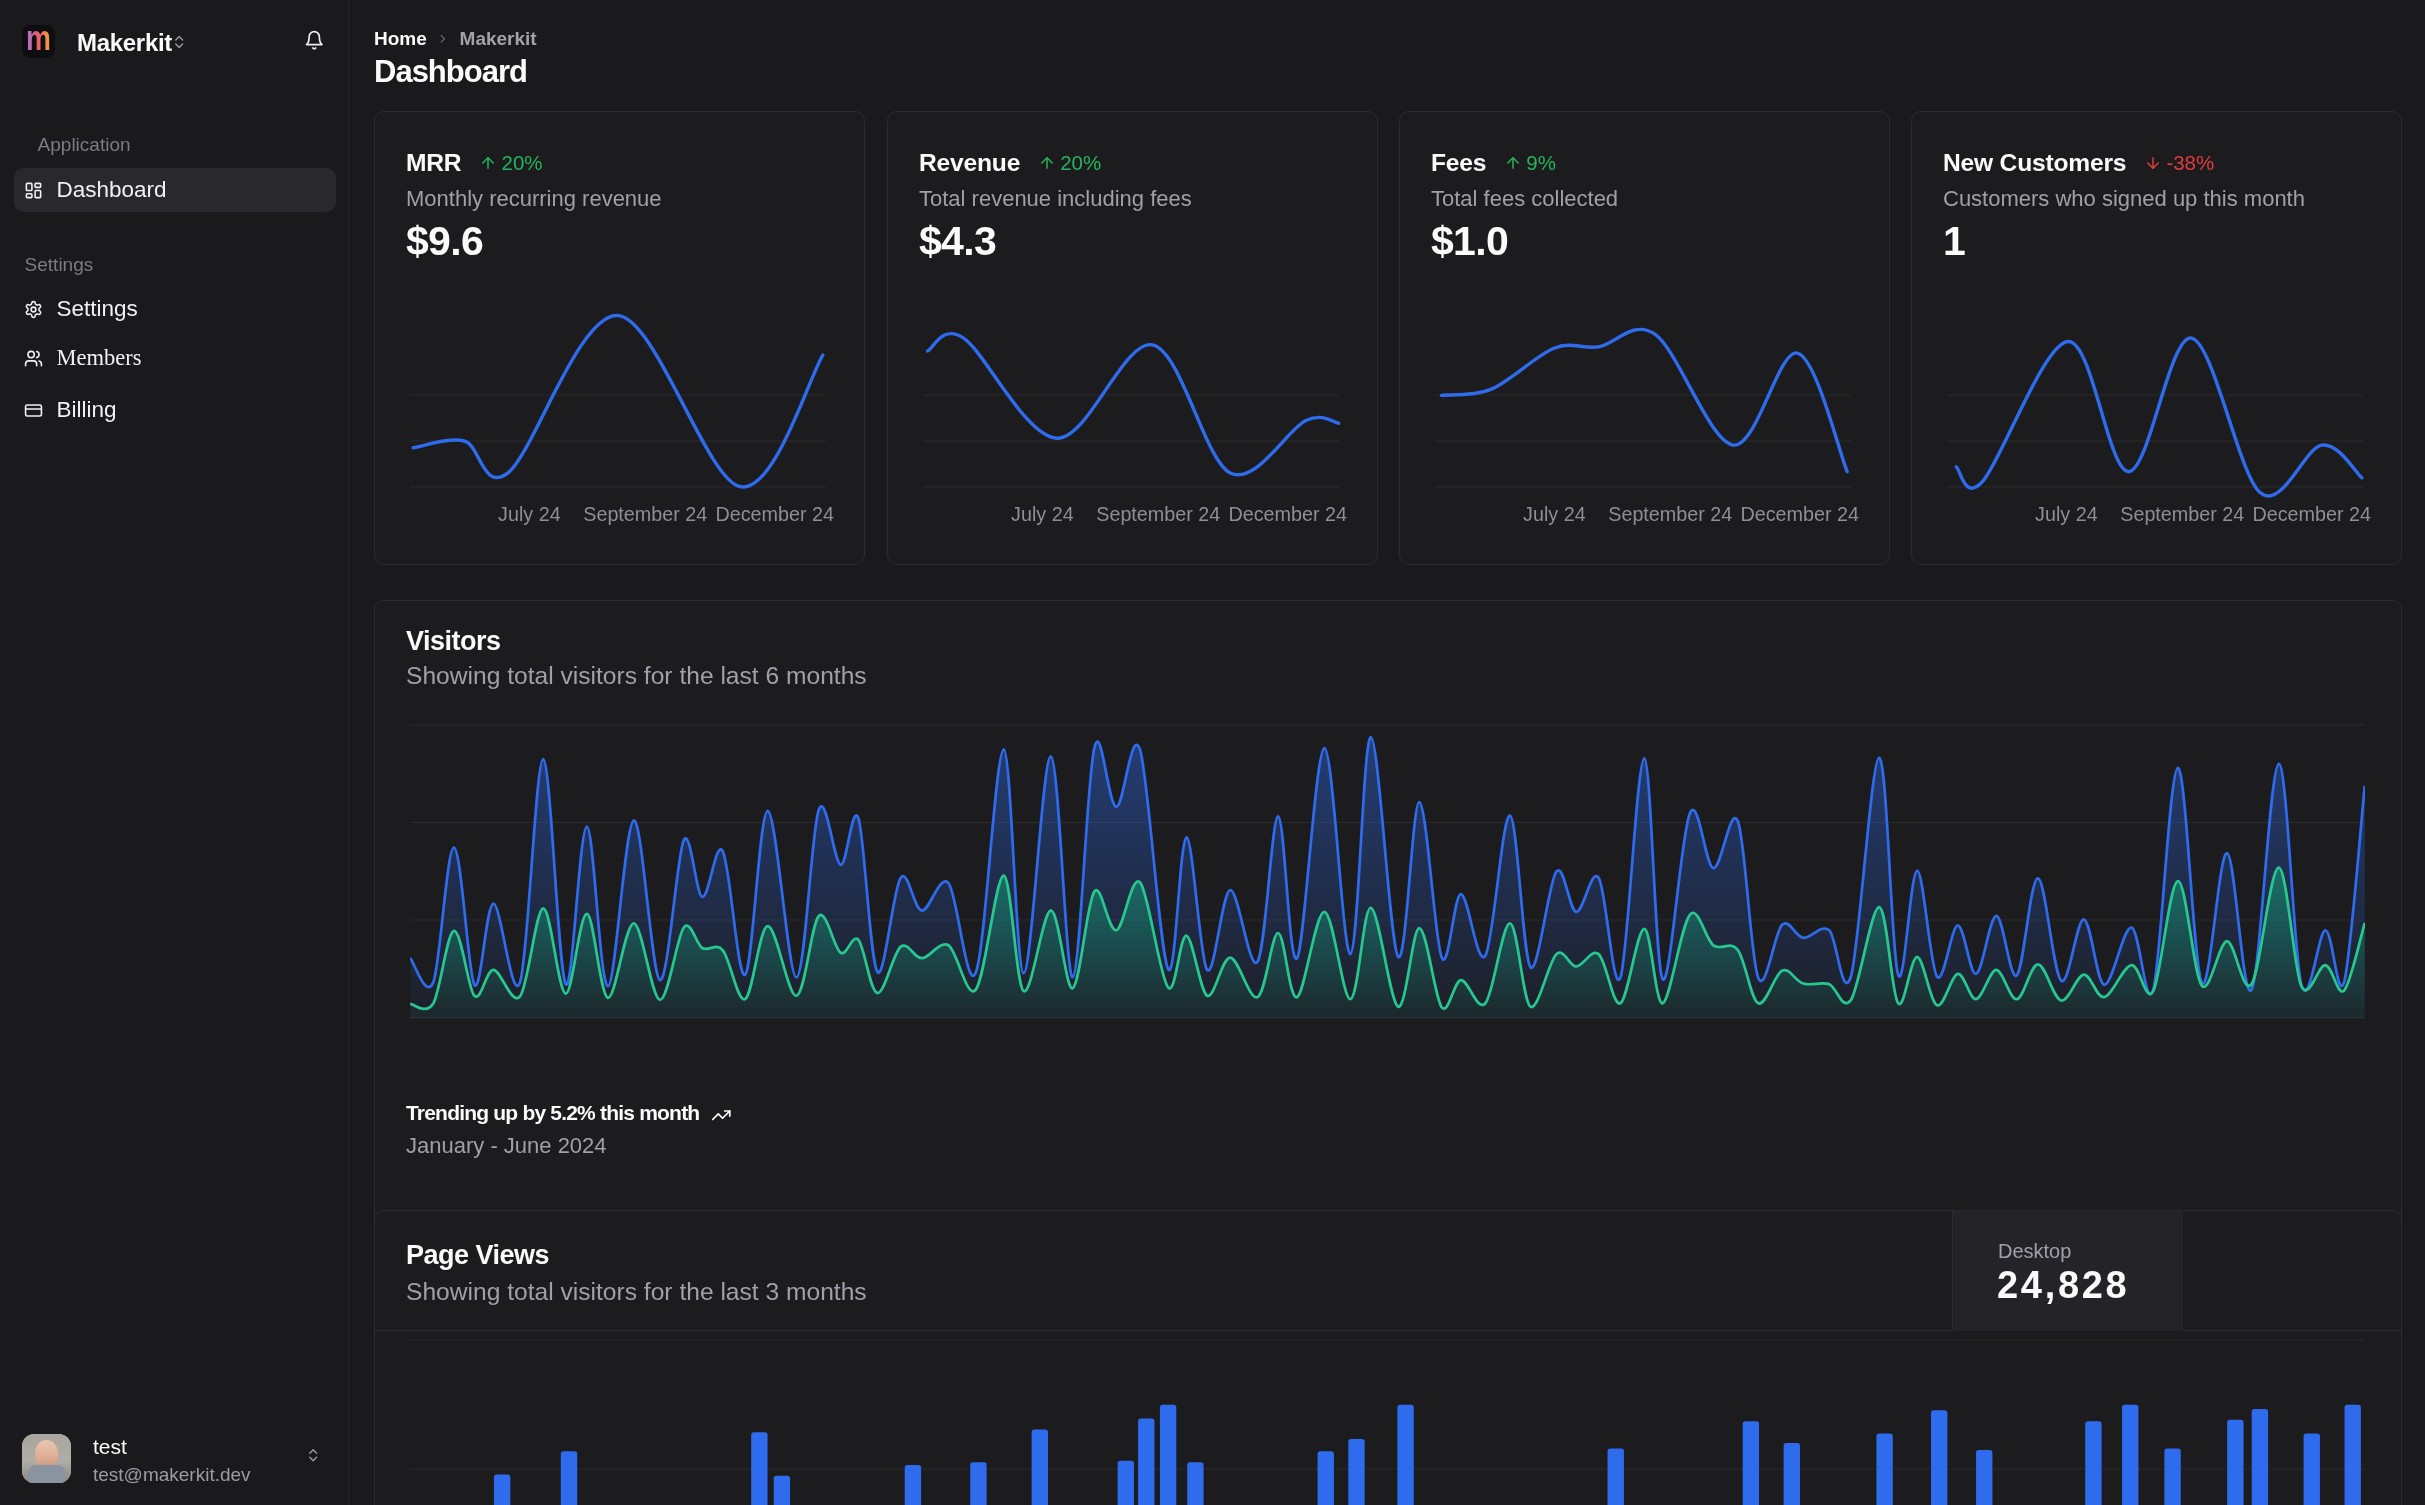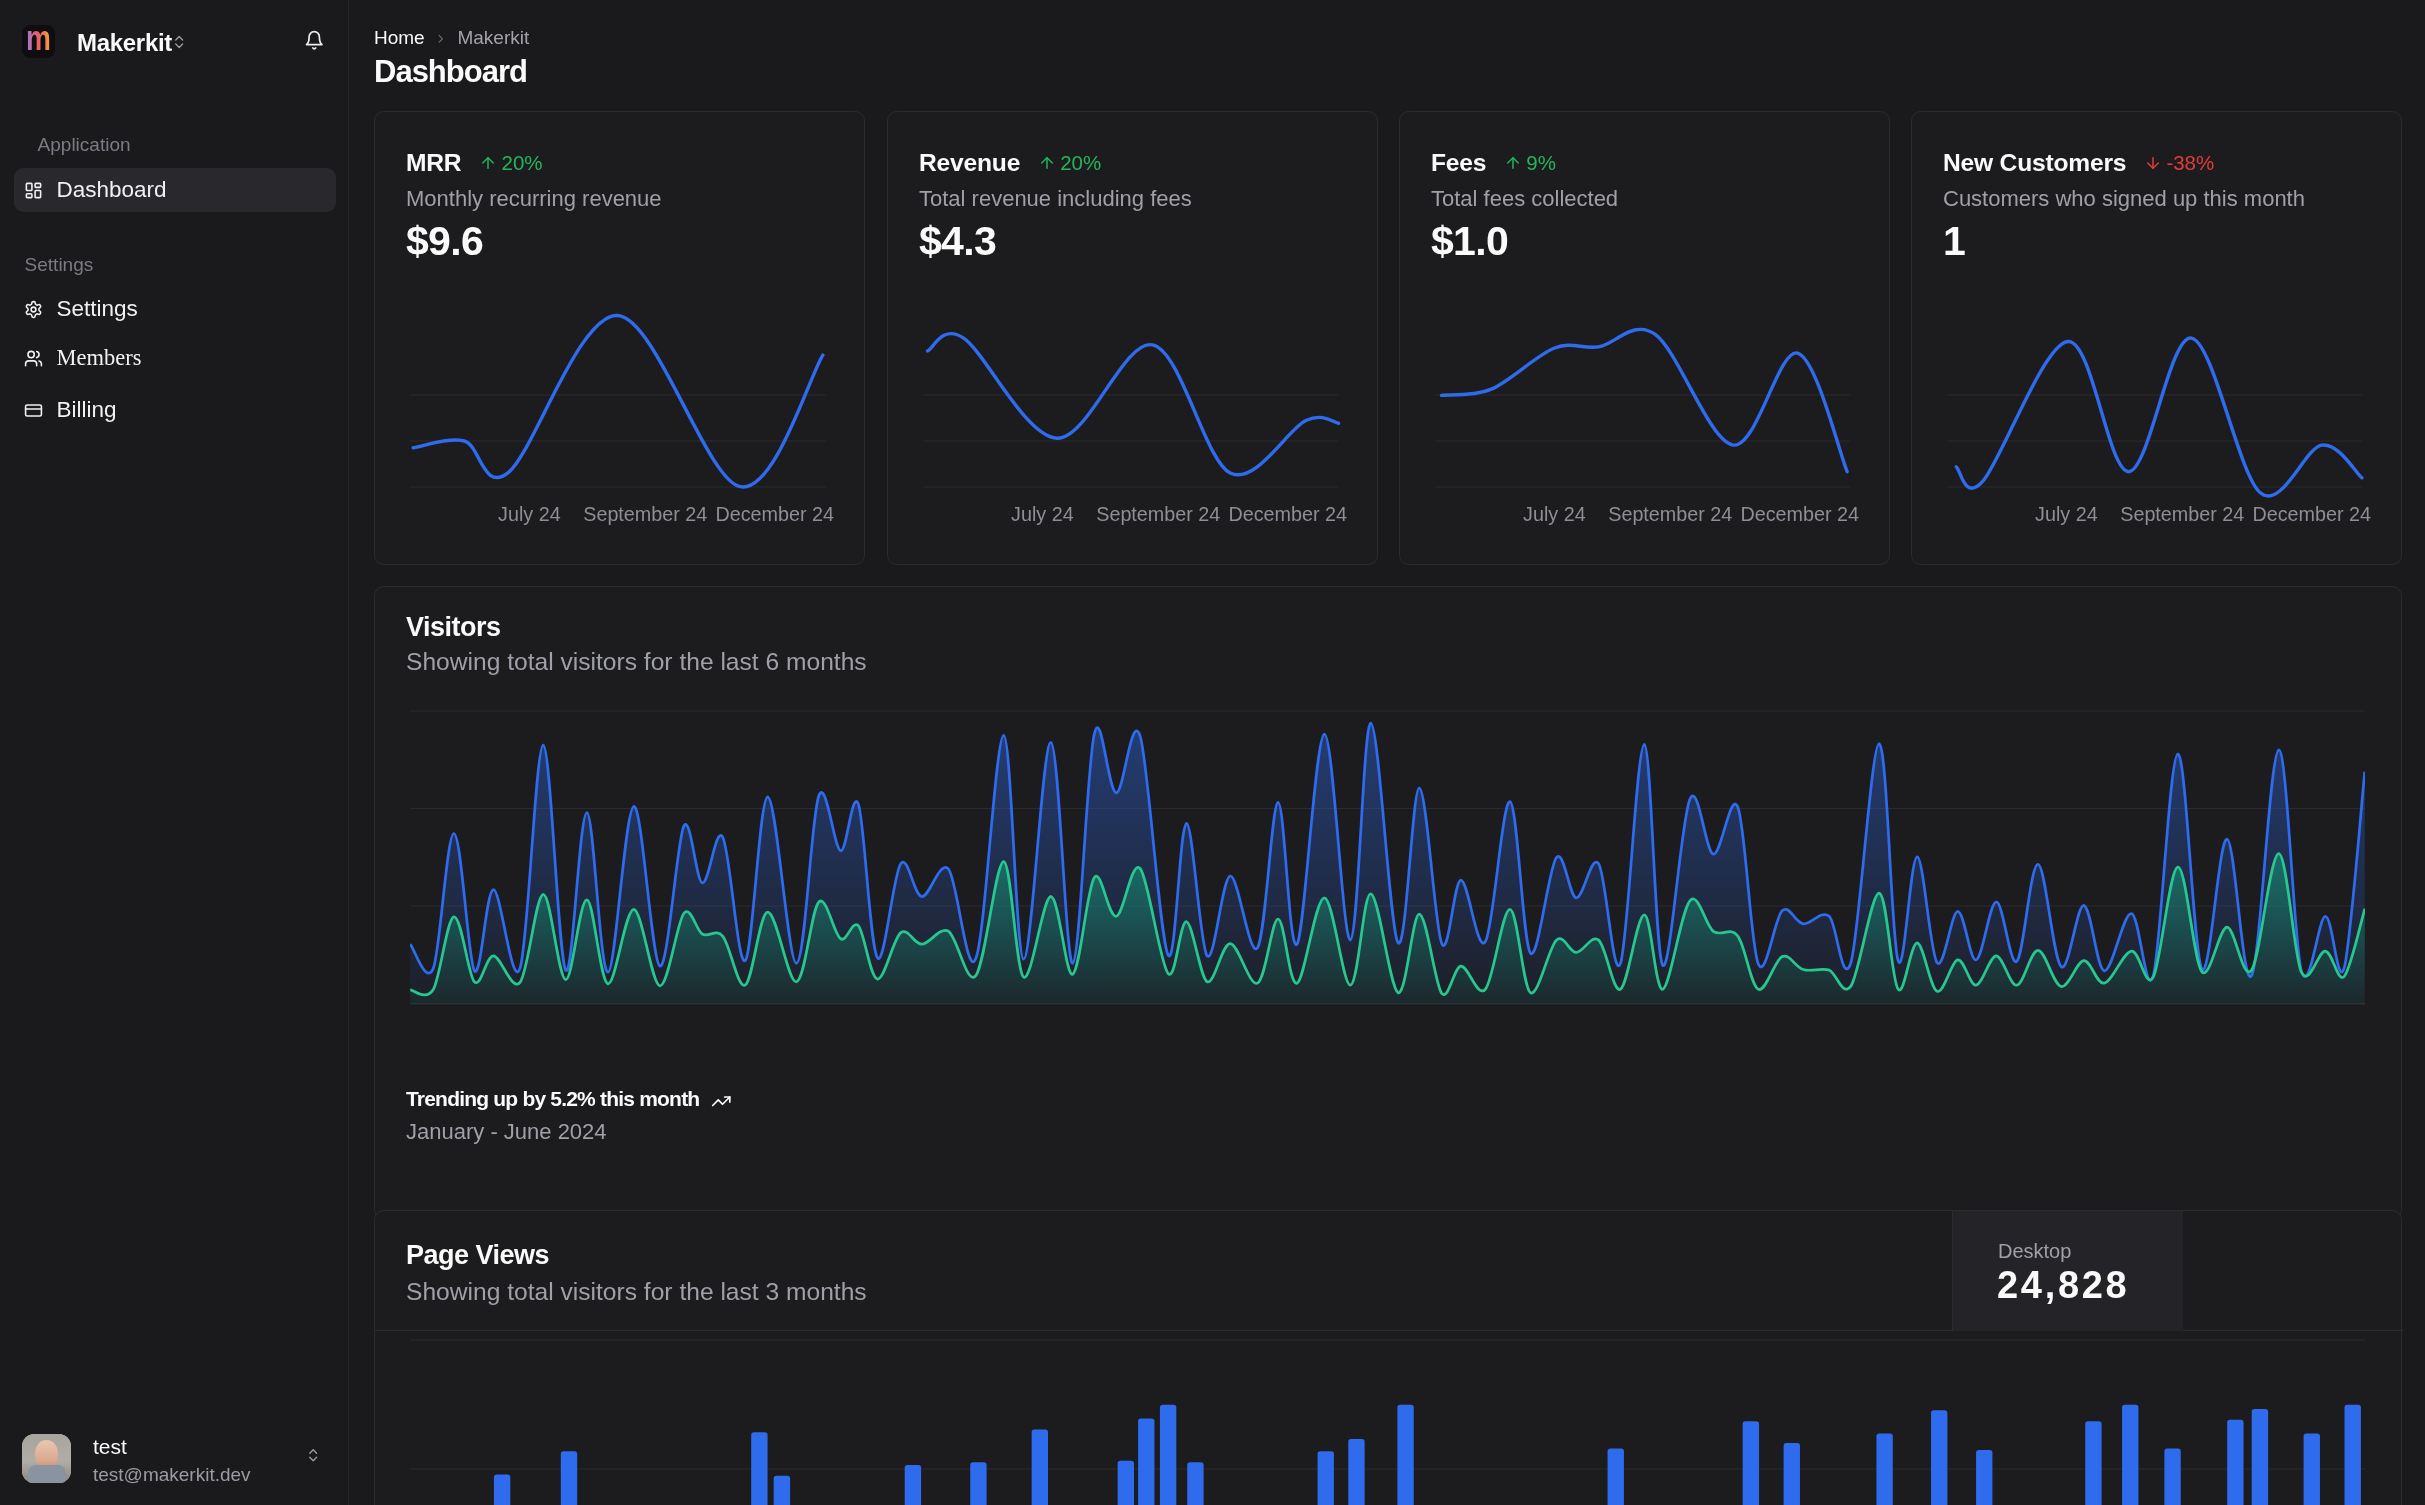--- a/index.html
+++ b/index.html
@@ -16,38 +16,38 @@
 .nav{position:absolute;left:14.3px;width:322px;height:44px;border-radius:9.6px;display:flex;align-items:center;gap:13.6px;padding-left:9.6px;font-size:22.5px;color:#f1f1f3;}
 .nav svg{width:19px;height:19px;flex:0 0 19px;}
 .nav.active{background:#29292d;}
 
 .avatar{position:absolute;left:22px;top:1434px;width:49px;height:49px;border-radius:12.3px;overflow:hidden;background:#b8b4b0;}
 .uname{position:absolute;left:93px;top:1435px;font-size:21px;color:#fafafa;}
 .uemail{position:absolute;left:93px;top:1464px;font-size:19px;color:#9b9ba3;}
 .uchev{position:absolute;left:305px;top:1445px;width:16.4px;height:20.5px;color:#9b9ba3;}
 
 #main{position:absolute;left:349px;top:0;width:2077px;height:1505px;}
-.bc{position:absolute;left:25px;top:27px;display:flex;align-items:flex-start;gap:9.6px;font-size:19px;}
+.bc{position:absolute;left:25px;top:27px;display:flex;align-items:flex-end;gap:9.6px;font-size:19px;font-weight:bold;}
 .bc .sep{color:#6f6f78;margin-top:1.4px;}
 .bc .cur{color:#a2a2ab;}
 h1{position:absolute;left:25px;top:54px;font-size:31px;font-weight:700;letter-spacing:-1px;}
 .card{position:absolute;background:#1c1c1e;border:1.4px solid #2c2c2f;border-radius:9.6px;}
 .stat{top:111px;width:491px;height:454px;padding-left:48px;}
 .trow{position:absolute;left:31px;top:37px;display:flex;align-items:center;gap:18px;}
 .ttl{font-size:24.6px;font-weight:700;letter-spacing:-0.2px;}
 .badge{display:flex;align-items:center;gap:4.1px;font-size:20.5px;}
 .badge.up{color:#23b45c;}
 .badge.down{color:#e13b3b;}
 .sub{position:absolute;left:31px;top:74px;font-size:22px;color:#9fa0a8;}
 .val{position:absolute;left:31px;top:106px;font-size:41px;font-weight:700;letter-spacing:-0.7px;}
 .mini{position:absolute;left:31px;top:194px;overflow:visible;}
 #c1{left:25px;}#c2{left:538px;}#c3{left:1050px;}#c4{left:1562px;}
 .stat .mini{top:194px;}
 
-#vis{left:25px;top:586px;width:2028px;height:634px;}
+#vis{left:25px;top:600px;width:2028px;height:634px;}
 .vttl{position:absolute;left:31px;top:24.6px;font-size:27px;font-weight:700;letter-spacing:-0.5px;}
 .vsub{position:absolute;left:31px;top:61px;font-size:24.6px;color:#9fa0a8;}
 .visvg{position:absolute;left:35px;top:113px;}
 .vfoot1{position:absolute;left:31px;top:500px;display:flex;align-items:flex-end;gap:11.6px;font-size:21px;font-weight:700;letter-spacing:-0.8px;}
 .vfoot1 svg{width:20.5px;height:20.5px;}
 .vfoot2{position:absolute;left:31px;top:532px;font-size:22px;color:#9fa0a8;}
 
 #pv{left:25px;top:1210px;width:2028px;height:341px;}
 .pvhead{position:absolute;left:0;top:0;width:2028px;height:120px;border-bottom:1.4px solid #2c2c2f;}
 .pvttl{position:absolute;left:31px;top:29px;font-size:27px;font-weight:700;letter-spacing:-0.5px;}

